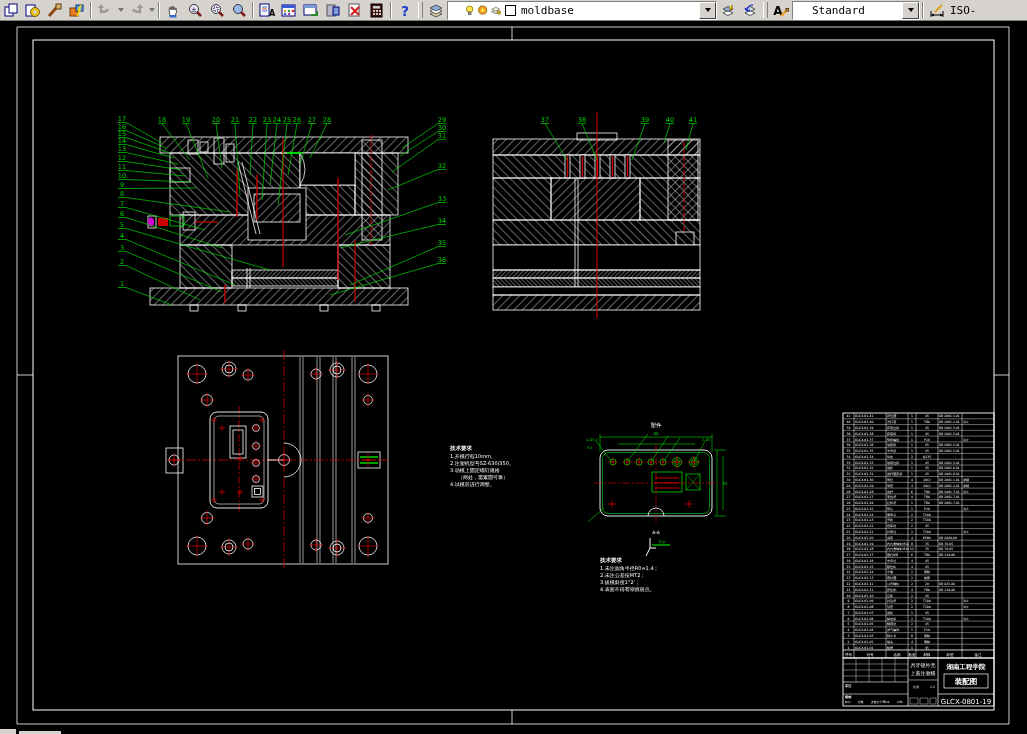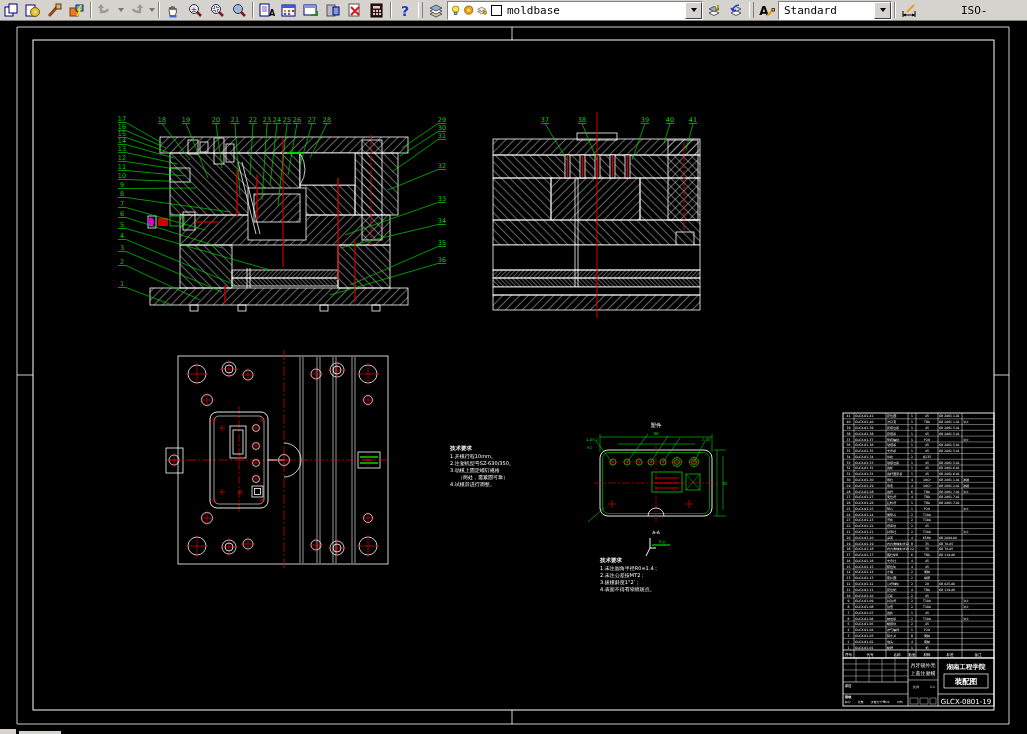--- a/index.html
+++ b/index.html
@@ -8,28 +8,28 @@
   
   #toolbar{position:absolute;left:0;top:0;width:1027px;height:20px;background:#d6d3ce;
            border-bottom:1px solid #808080;display:flex;align-items:center;white-space:nowrap;}
   .tbtn{width:22px;height:18px;display:flex;align-items:center;justify-content:center;flex:0 0 auto;}
   .tbtn svg{display:block}
   .dd{width:9px;height:18px;display:flex;align-items:center;justify-content:center;flex:0 0 auto;}
   .sep{width:0;height:16px;border-left:1px solid #808080;border-right:1px solid #fff;margin:0 2px;flex:0 0 auto;}
   .grip{width:3px;height:16px;border-left:1px solid #fff;border-right:1px solid #808080;margin:0 2px;flex:0 0 auto;}
   .combo{height:17px;background:#fff;border:1px solid;border-color:#808080 #fff #fff #808080;
          display:flex;align-items:center;font:11px "DejaVu Sans Mono",monospace;color:#000;
-         padding-left:2px;flex:0 0 auto;}
+         padding-left:16px;flex:0 0 auto;}
   .combo .txt{padding:0 3px;}
   .combo .arrowbtn{width:15px;height:15px;background:#d6d3ce;border:1px solid;margin-left:auto;
          border-color:#fff #404040 #404040 #fff;display:flex;align-items:center;justify-content:center;}
   .tri{width:0;height:0;border-left:3px solid transparent;border-right:3px solid transparent;border-top:4px solid #000;}
   .swatch{width:9px;height:9px;background:#fff;border:1px solid #000;margin:0 2px;flex:0 0 auto;}
   .mini{width:13px;height:13px;flex:0 0 auto;display:flex;align-items:center;justify-content:center;}
-  #isolabel{font:11px "DejaVu Sans Mono",monospace;color:#000;padding-left:2px;margin-left:39px;}
+  #isolabel{font:11px "DejaVu Sans Mono",monospace;color:#000;padding-left:2px;}
   
   #canvas{position:absolute;left:0;top:21px;width:1027px;height:713px;background:#000;}
   #statusstub1{position:absolute;left:0;top:729px;width:16px;height:5px;background:#d6d3ce;}
   #statusstub2{position:absolute;left:19px;top:731px;width:42px;height:3px;background:#d6d3ce;}
   text{font-family:"DejaVu Sans",sans-serif;}
 </style>
 </head>
 <body>
 <div id="app">
 

